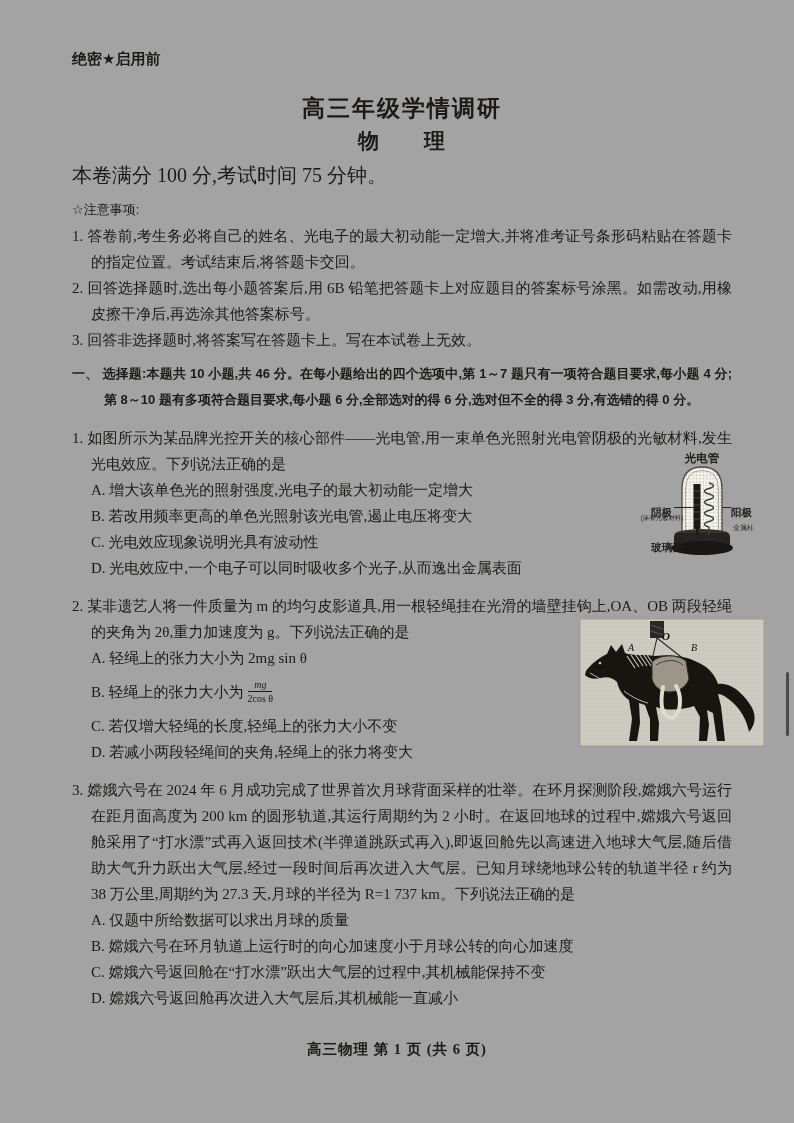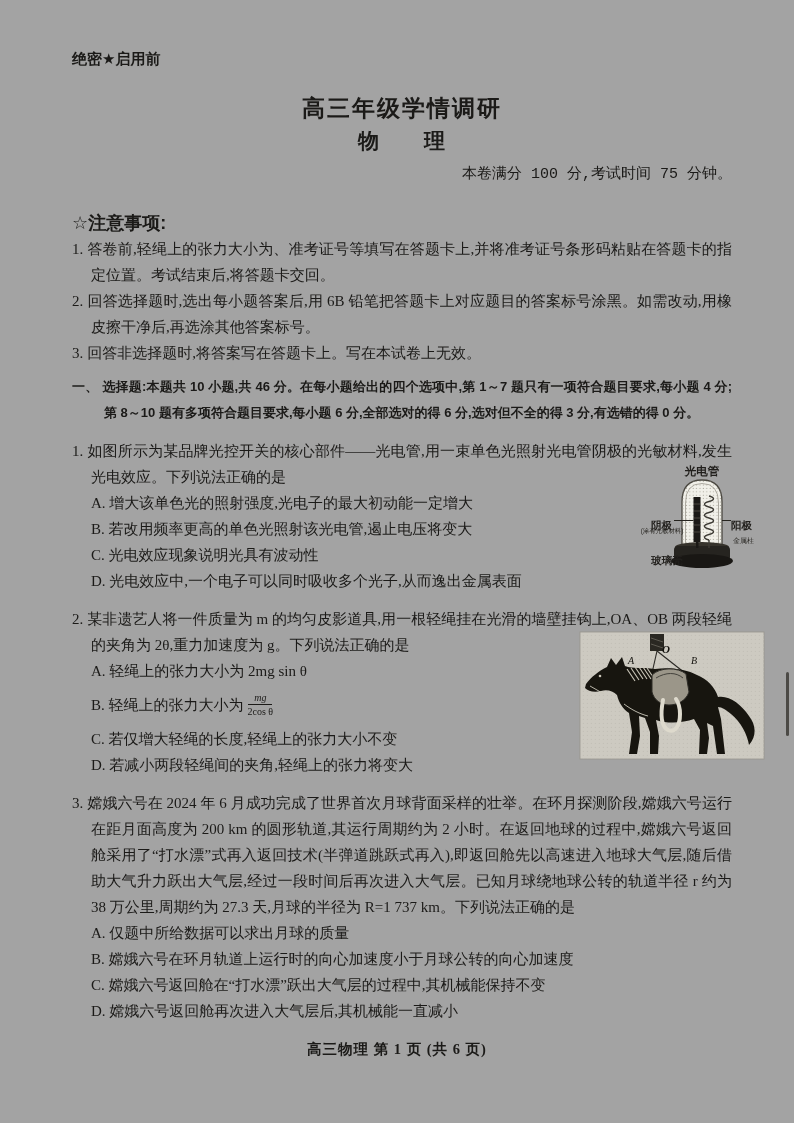--- a/index.html
+++ b/index.html
@@ -9,24 +9,24 @@
     font-family:"Liberation Serif","DejaVu Serif",serif;
     font-size:15px; line-height:26px;
   }
   .content { position:absolute; top:0; left:0; right:0; padding:46px 62px 0 72px; }
 
   .security { font-family:"Liberation Sans","DejaVu Sans",sans-serif; font-weight:bold; font-size:15px; }
   .title    { text-align:center; font-family:"Liberation Sans","DejaVu Sans",sans-serif;
               font-weight:bold; font-size:23px; letter-spacing:2px; margin-top:22px; line-height:28px; }
   .subject  { text-align:center; font-family:"Liberation Sans","DejaVu Sans",sans-serif;
               font-weight:bold; font-size:21px; letter-spacing:1px; margin-top:6px; line-height:26px; }
-  .exam-info{ text-align:right; font-size:15px; margin-top:8px;font-family:Liberation Mono, monospace; }
-
-  .notice-heading { margin-top:22px; font-family:"Liberation Sans","DejaVu Sans",sans-serif;
-                    font-weight:bold; font-size:18px; }
+  .exam-info{ text-align:left; font-size:20px; margin-top:8px; }
+
+  .notice-heading { margin-top:9px; font-family:"Liberation Sans","DejaVu Sans",sans-serif;
+                    font-weight:normal; font-size:13px; }
   .hang { padding-left:19px; text-indent:-19px; text-align:justify; }
   .inum { margin-right:4px; }
   .shang{ padding-left:32px; text-indent:-32px; text-align:justify; }
   .section { margin-top:8px; font-family:"Liberation Sans","DejaVu Sans",sans-serif;
              font-weight:bold; font-size:13px; }
   .question { margin-top:12px; position:relative; }
   .opt { padding-left:19px; text-align:justify; }
   .opt-flex { display:flex; align-items:center; min-height:42px; text-indent:0; }
   .frac { display:inline-flex; flex-direction:column; align-items:center; margin-left:4px;
           font-size:10px; line-height:1.2; }
@@ -63,21 +63,21 @@
 
 <div class="page">
   <div class="content">
 
     <div class="security">绝密★启用前</div>
     <div class="title">高三年级学情调研</div>
     <div class="subject">物　　理</div>
     <div class="exam-info">本卷满分 100 分,考试时间 75 分钟。</div>
 
     <div class="notice-heading">☆注意事项:</div>
-    <div class="hang"><span class="inum">1.</span><span>答卷前,轻绳上的张力大小为、准考证号等填写在答题卡上,并将准考证号条形码粘贴在答题卡的指定位置。考试结束后,将答题卡交回。</span></div>
+    <div class="hang"><span class="inum">1.</span><span>答卷前,考生务必将自己的姓名、光电子的最大初动能一定增大,并将准考证号条形码粘贴在答题卡的指定位置。考试结束后,将答题卡交回。</span></div>
     <div class="hang"><span class="inum">2.</span><span>回答选择题时,选出每小题答案后,用 6B 铅笔把答题卡上对应题目的答案标号涂黑。如需改动,用橡皮擦干净后,再选涂其他答案标号。</span></div>
     <div class="hang"><span class="inum">3.</span><span>回答非选择题时,将答案写在答题卡上。写在本试卷上无效。</span></div>
 
     <div class="shang section"><span class="inum">一、</span><span>选择题:本题共 10 小题,共 46 分。在每小题给出的四个选项中,第 1～7 题只有一项符合题目要求,每小题 4 分;第 8～10 题有多项符合题目要求,每小题 6 分,全部选对的得 6 分,选对但不全的得 3 分,有选错的得 0 分。</span></div>
 
     <div class="question">
       <div class="hang"><span class="inum">1.</span><span>如图所示为某品牌光控开关的核心部件——光电管,用一束单色光照射光电管阴极的光敏材料,发生光电效应。下列说法正确的是</span></div>
       <div class="opt">A. 增大该单色光的照射强度,光电子的最大初动能一定增大</div>
       <div class="opt">B. 若改用频率更高的单色光照射该光电管,遏止电压将变大</div>
       <div class="opt">C. 光电效应现象说明光具有波动性</div>

